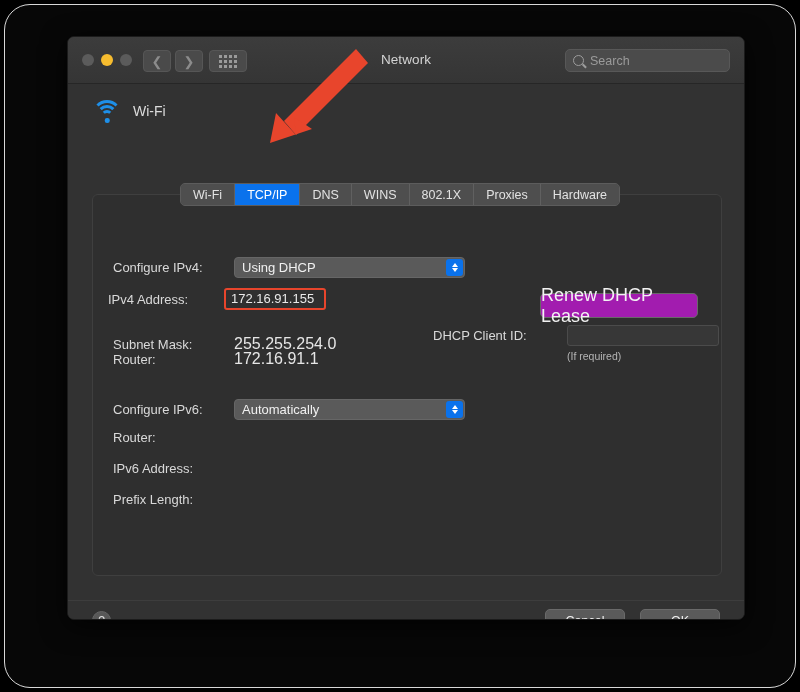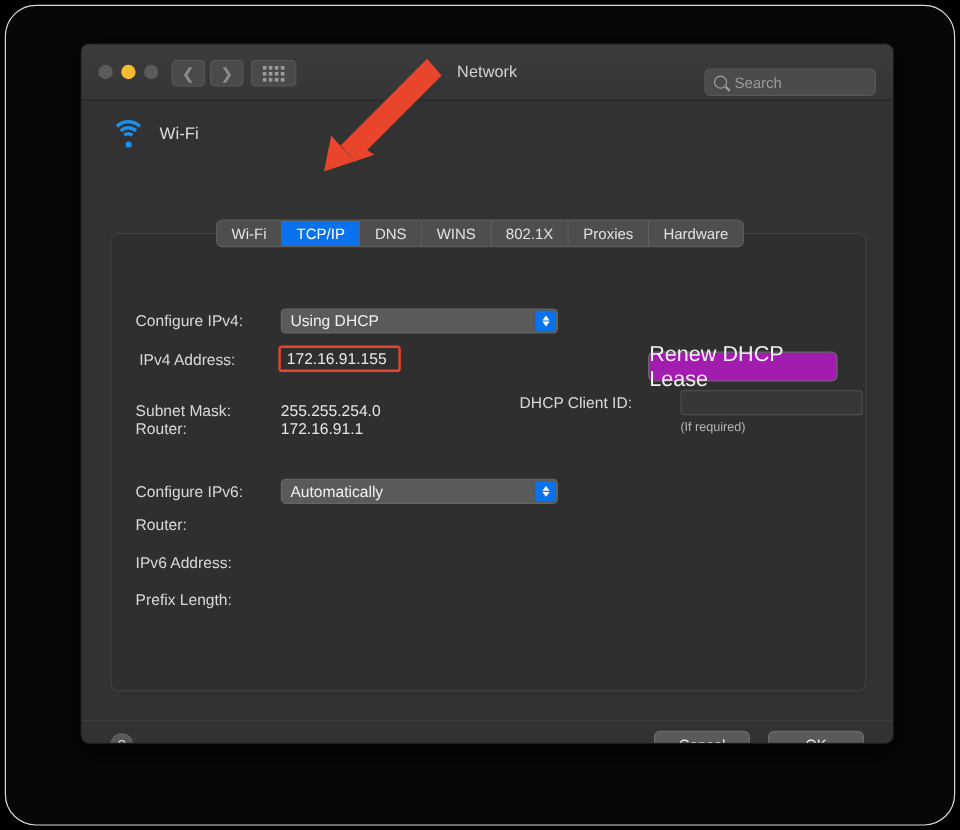--- a/index.html
+++ b/index.html
@@ -91,27 +91,26 @@
     left: 0; right: 0; top: 15px;
     text-align: center;
     font-size: 13.5px;
     color: #d3d3d3;
     letter-spacing: .1px;
   }
 
   #searchbox {
     position: absolute;
     right: 14px; top: 12px;
-    width: 143px; height: 23px;
+    width: 165px; height: 23px;
     background: #4b4b4b;
     border: 1px solid #585858;
     border-radius: 5px;
     display: flex; align-items: center;
     padding-left: 7px;
-    margin-top: 8px;
   }
   #searchbox .mag {
     width: 11px; height: 11px;
     border: 1.6px solid #9d9d9d;
     border-radius: 50%;
     position: relative;
     flex: 0 0 auto;
   }
   #searchbox .mag::after {
     content: "";
@@ -205,21 +204,21 @@
   
   .row { position: absolute; display: flex; align-items: center; }
   .lbl {
     font-size: 13px;
     color: #d9d9d9;
     text-align: left;
     width: 112px;
     flex: 0 0 auto;
   }
   .val {
-    font-size: 13px;
+    font-size: 16px;
     color: #e6e6e6;
     margin-left: 9px;
   }
 
   
   .popup {
     margin-left: 9px;
     width: 231px; height: 21px;
     background: #5a5a5a;
     border: 1px solid #666;
@@ -405,21 +404,21 @@
           <span class="lbl">Configure IPv4:</span>
           <div class="popup">
             <span>Using DHCP</span>
             <span class="stepper">
               <i class="ch up"></i>
                 <i class="ch down"></i>
             </span>
           </div>
         </div>
 
-        <div class="row" style="left:23px; top:93px;">
+        <div class="row" style="left:15px; top:93px;">
           <span class="lbl">IPv4 Address:</span>
           <span class="hl-box">172.16.91.155</span>
         </div>
 
         <div class="row" style="left:20px; top:124px;margin-top:16px;">
           <span class="lbl">Subnet Mask:</span>
           <span class="val">255.255.254.0</span>
         </div>
 
         <div class="row" style="left:20px; top:155px;">

